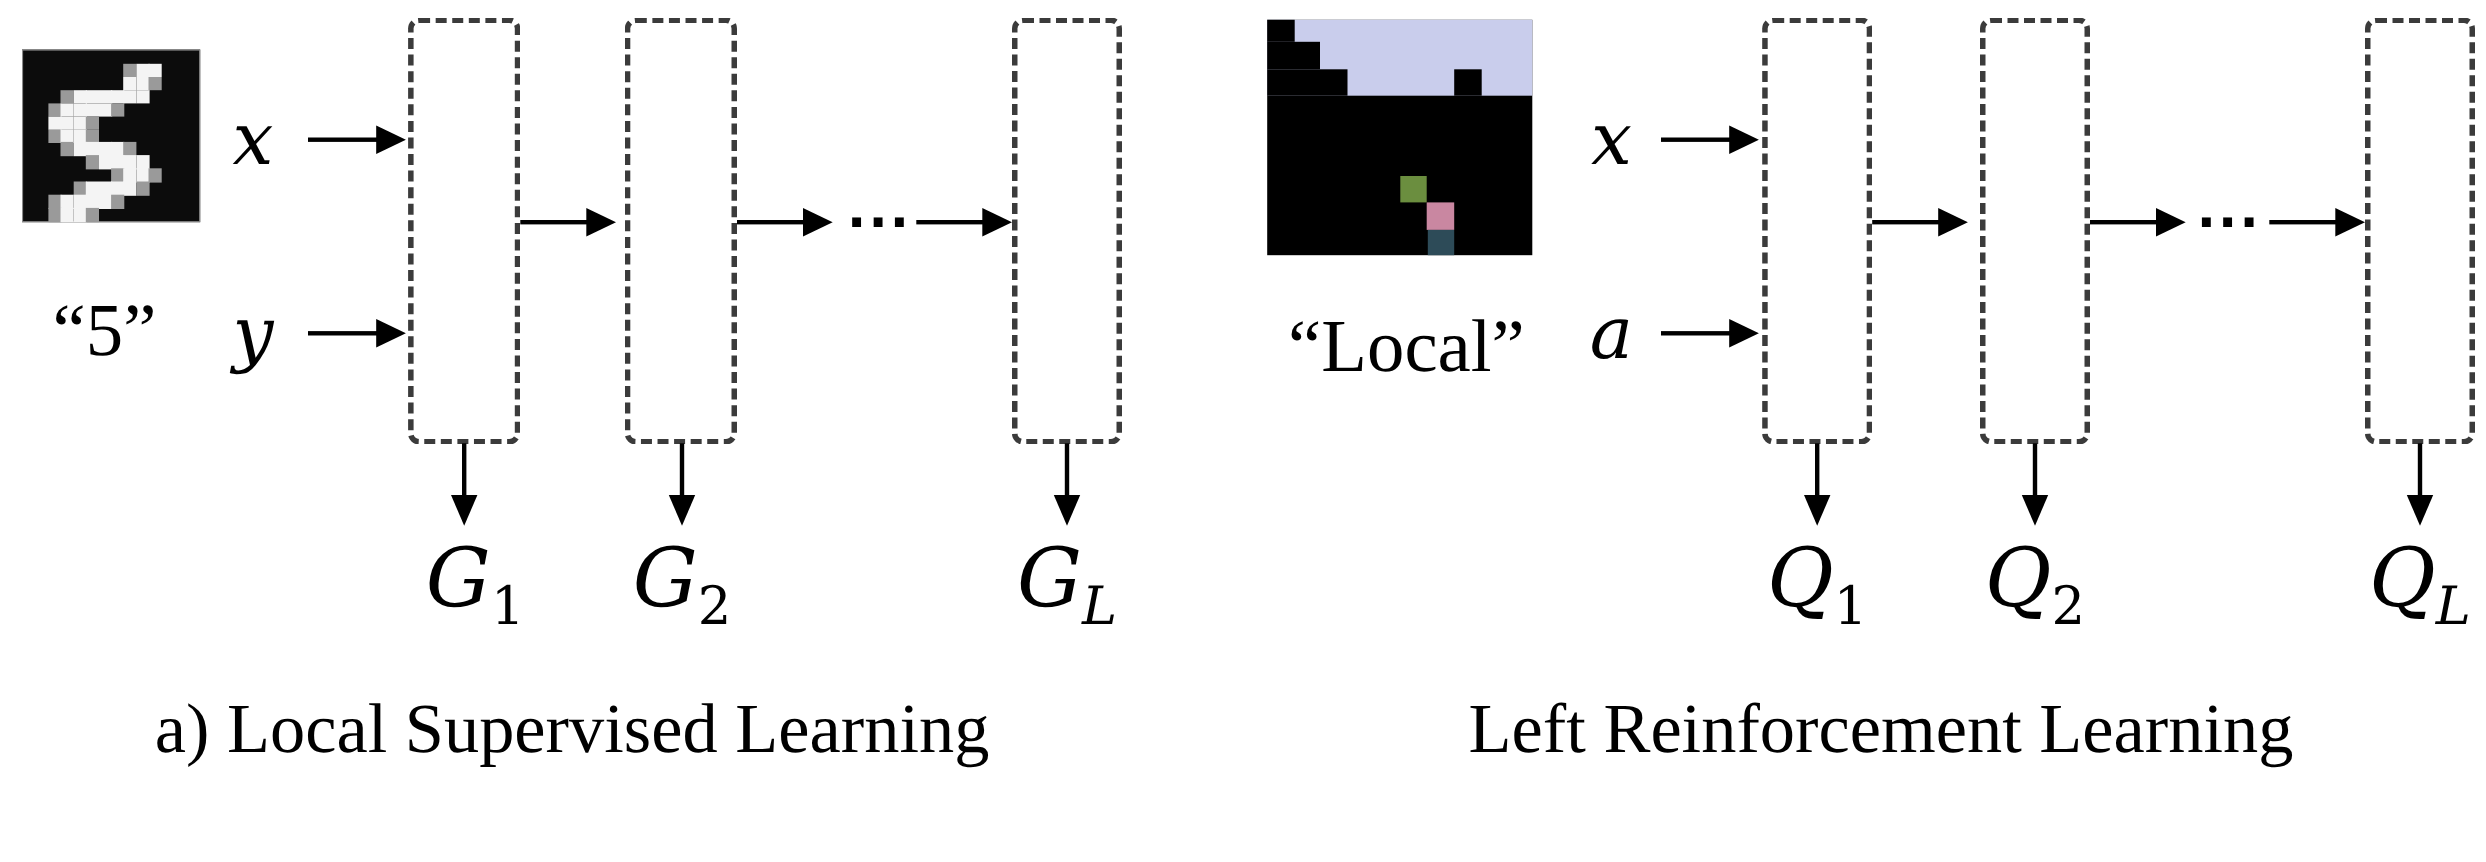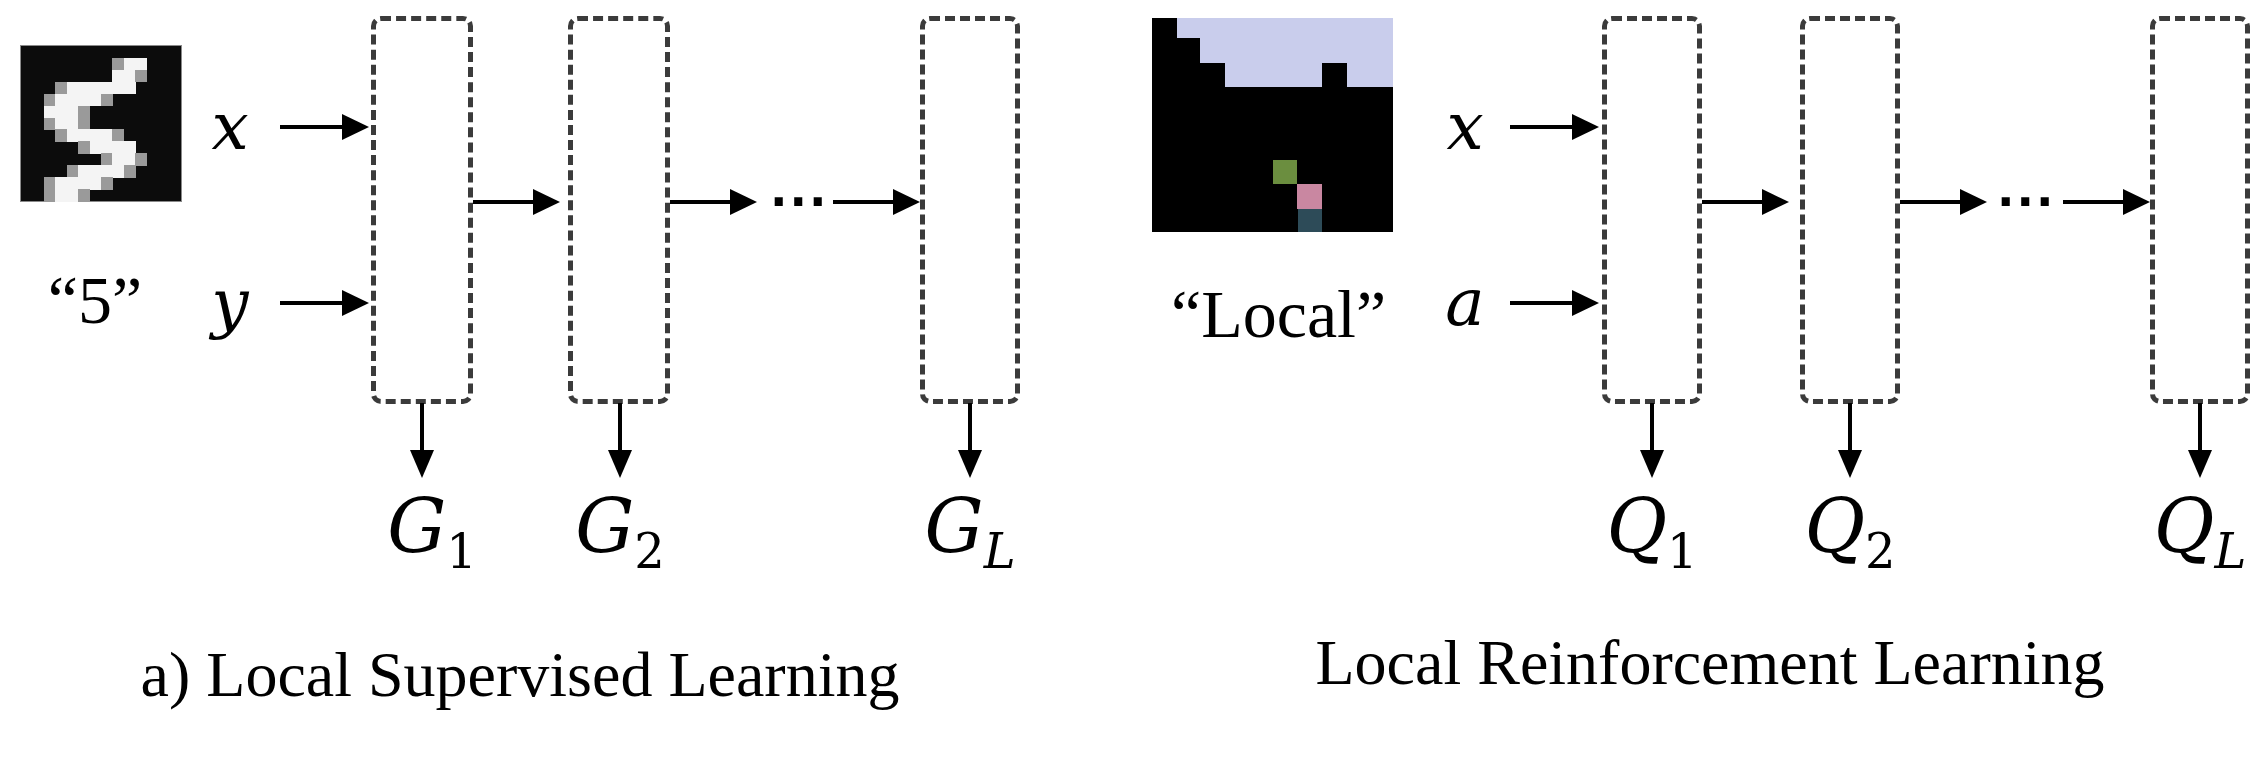--- a/index.html
+++ b/index.html
@@ -142,21 +142,21 @@
     <div class="out-label" style="left:372px;">
       <span>G</span><span class="out-sub">1</span>
     </div>
     <div class="out-label" style="left:560px;">
       <span>G</span><span class="out-sub">2</span>
     </div>
     <div class="out-label" style="left:910px;">
       <span>G</span><span class="out-sub italic-sub">L</span>
     </div>
 
-    <div class="caption" style="left:100px;width:840px;margin-top:12px;">a) Local Supervised Learning</div>
+    <div class="caption" style="left:100px;width:840px;">a) Local Supervised Learning</div>
   </div>
 
   <div>
 
     <div id="game-image" style="background-color: rgb(0, 0, 0);">
       <div class="sprite" style="left: 0px; top: 0px; width: 241px; height: 69px; background-color: rgb(201, 205, 236);"></div>
       <div class="sprite" style="left: 0px; top: 0px; width: 25px; height: 20px; background-color: rgb(0, 0, 0);"></div>
       <div class="sprite" style="left: 0px; top: 20px; width: 48px; height: 25px; background-color: rgb(0, 0, 0);"></div>
       <div class="sprite" style="left: 0px; top: 45px; width: 73px; height: 24px; background-color: rgb(0, 0, 0);"></div>
       <div class="sprite" style="left: 170px; top: 45px; width: 25px; height: 24px; background-color: rgb(0, 0, 0);"></div>
@@ -201,17 +201,17 @@
       <span>Q</span><span class="out-sub">1</span>
     </div>
     <div class="out-label" style="left:1790px;">
       <span>Q</span><span class="out-sub">2</span>
     </div>
     <div class="out-label" style="left:2140px;">
       <span>Q</span><span class="out-sub italic-sub">L</span>
     </div>
 
     <div class="caption" style="left:1270px;width:880px;">
-      <div>Local Reinforcement Learning</div>
+      <div>Left Reinforcement Learning</div>
     </div>
   </div>
 
 </div>
 
 </body></html>

